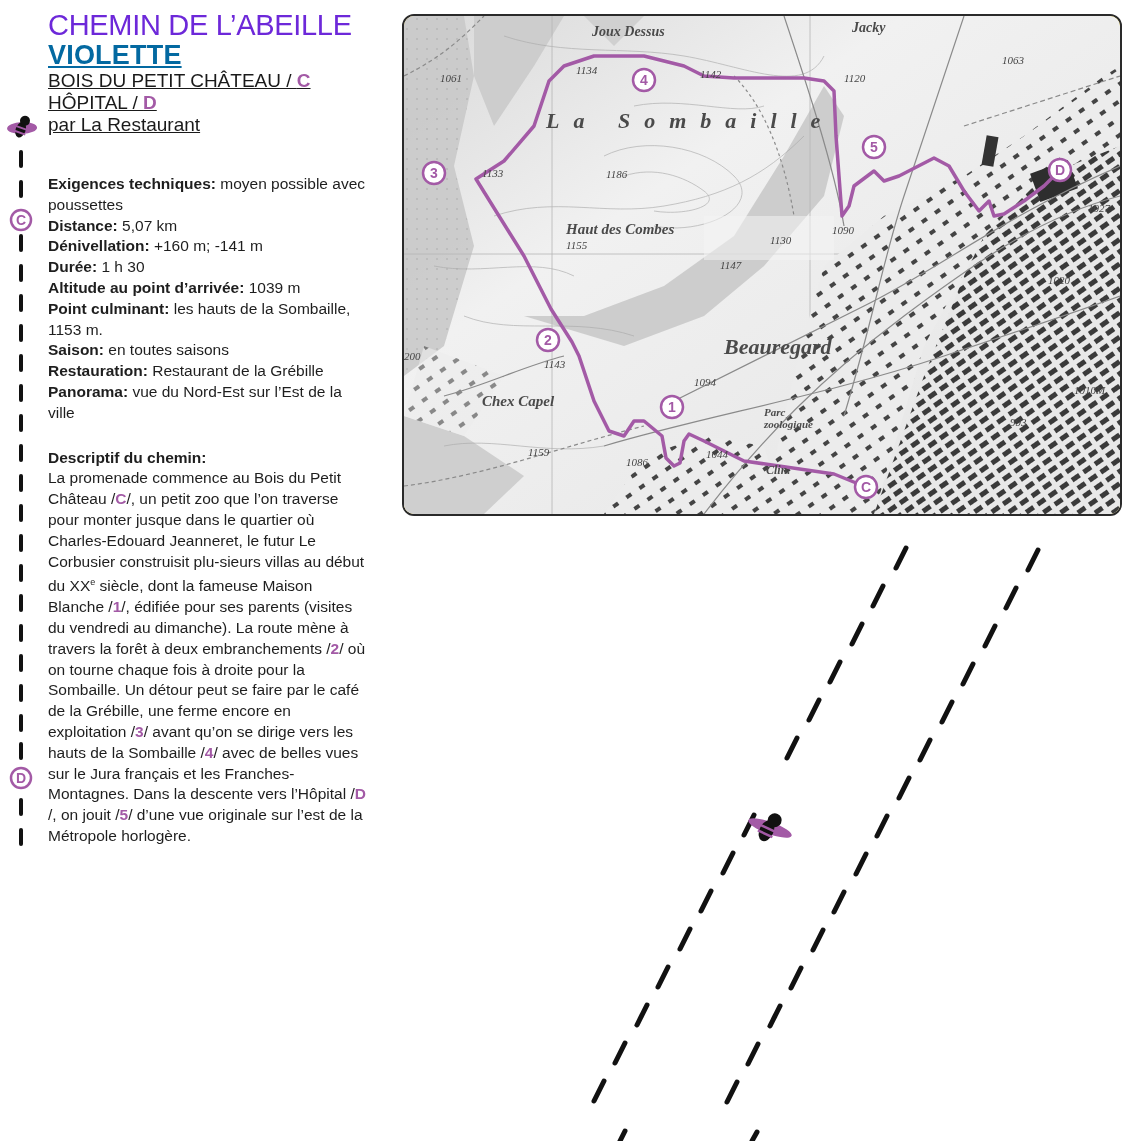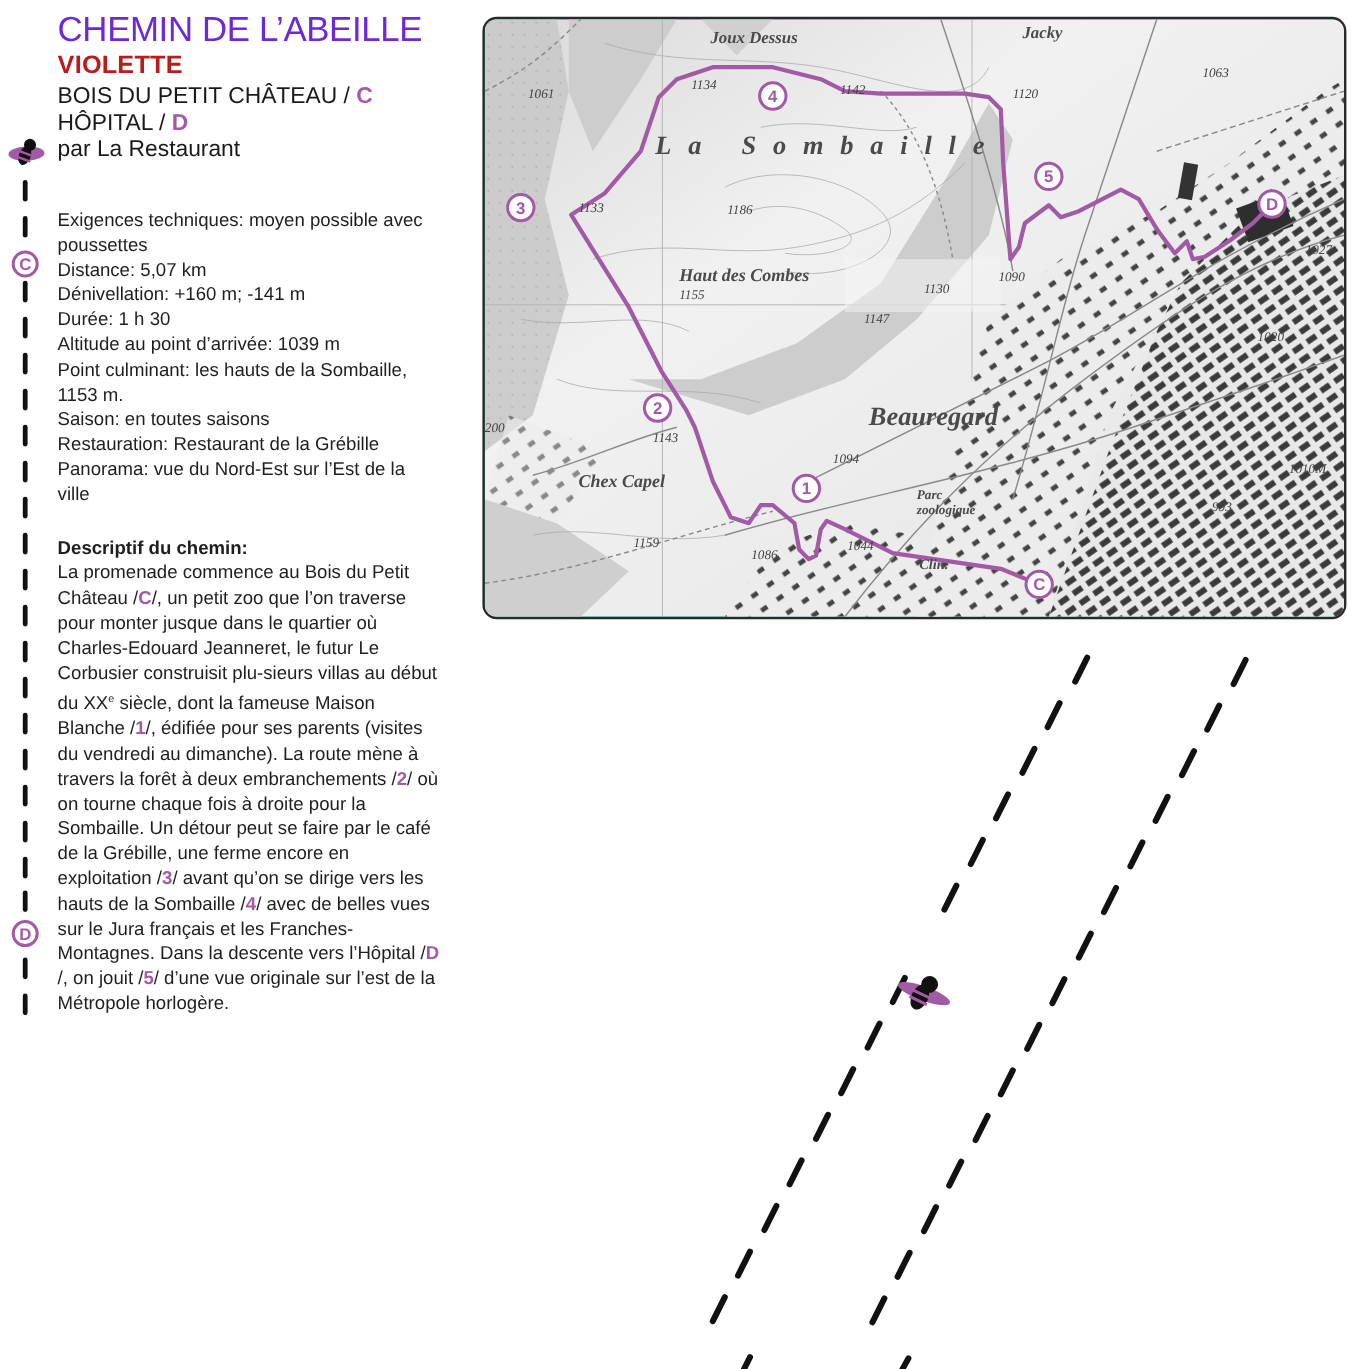--- a/index.html
+++ b/index.html
@@ -1,31 +1,31 @@
 <!DOCTYPE html>
 <html><head>
 <meta charset="utf-8">
 <style>
   html, body { margin: 0; padding: 0; background: #ffffff; }
   body { width: 1140px; height: 1141px; position: relative; overflow: hidden;
          font-family: "Liberation Sans", "DejaVu Sans", sans-serif; color: #1e1e1e; }
   .left-col { position: absolute; left: 48px; top: 10px; width: 320px; }
   .title { font-size: 29px; line-height: 30px; font-weight: 400; letter-spacing: -0.3px; color: #6d28d9; margin: 0; }
-  .title-accent { font-size: 21px; line-height: 30px; font-weight: 700; color: #b91c1c; margin: 0; letter-spacing: 0.2px; }
-  .sub { font-size: 19px; line-height: 22px; color: #1a1a1a; margin: 0; }
+  .title-accent { font-size: 27px; line-height: 30px; font-weight: 700; color: #0369a1; margin: 0; letter-spacing: 0.2px; text-decoration: underline; }
+  .sub { font-size: 19px; line-height: 22px; color: #1a1a1a; margin: 0; text-decoration: underline; }
   .sub .acc { color: #a35aa6; font-weight: 700; }
   .stats { margin-top: 38px; font-size: 15.5px; line-height: 20.8px; }
   .stats .row { margin: 0; }
-  .stats b { font-weight: 400; text-align: right; }
+  .stats b { font-weight: 700; text-align: right; }
   .desc-h { margin-top: 24px; font-size: 15.5px; line-height: 20.8px; font-weight: 700; }
   .desc { font-size: 15.5px; line-height: 20.8px; margin: 0; }
   .desc .acc { color: #a35aa6; font-weight: 700; }
   .track { position: absolute; left: 0; top: 0; width: 48px; height: 1141px; }
   .map-frame { position: absolute; left: 402px; top: 14px; width: 716px; height: 498px;
-               border: 2px solid #2a2a2a; border-radius: 12px; overflow: hidden; background: #14b8a6; }
+               border: 2px solid #2a2a2a; border-radius: 12px; overflow: hidden; background: #fde047; }
   .map-frame svg { display: block; }
   .deco { position: absolute; left: 0; top: 0; }
 </style>
 </head>
 <body>
 
 <svg class="track" width="48" height="1141" viewBox="0 0 48 1141">
   <g transform="translate(22,126) rotate(20)">
     <ellipse cx="0" cy="2" rx="15" ry="6" fill="#a35aa6" transform="rotate(-22)"></ellipse>
     <ellipse cx="0" cy="4" rx="5" ry="8" fill="#111"></ellipse>

